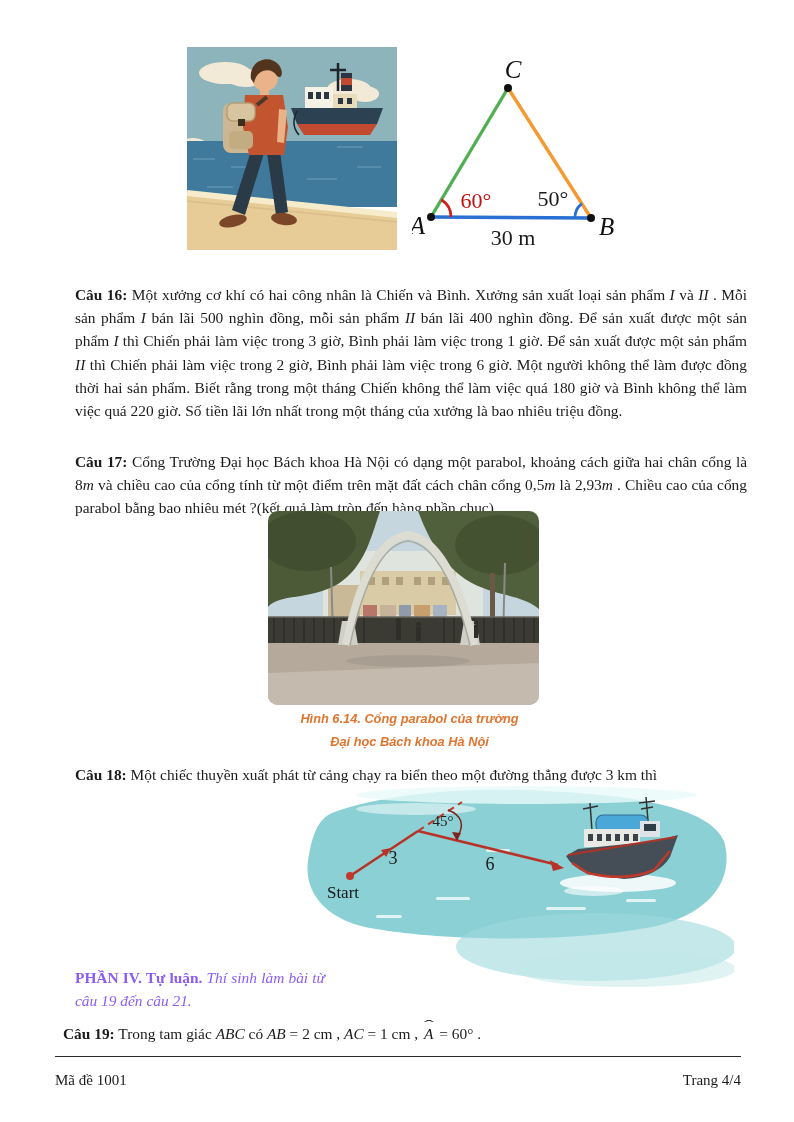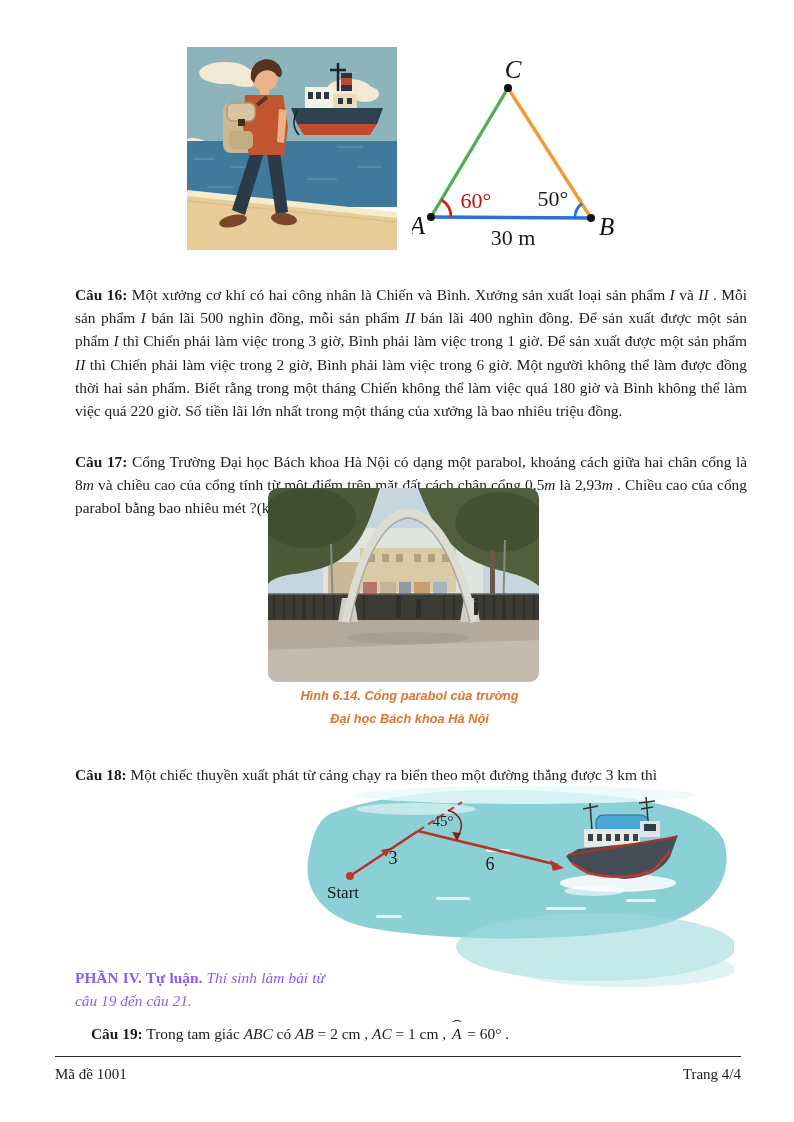--- a/index.html
+++ b/index.html
@@ -19,21 +19,21 @@
     transform:translateX(-50%) scaleX(2.4);font-size:0.8em;font-style:normal;
   }
   .part4{color:#8b5cf6;font-size:16px;line-height:29px;text-align:left;}
   .caption{
     font-family:"Liberation Sans","DejaVu Sans",sans-serif;
     font-style:italic;font-weight:bold;color:#e0752f;
     font-size:12.8px;line-height:15.5px;text-align:center;margin:6px 0 0 0;
   }
   .footer{
     display:flex;justify-content:space-between;
-    border-top:1.4px solid #2a2a2a;padding-top:9px;font-size:15px;
+    border-top:1.4px solid #2a2a2a;padding-top:15px;font-size:15px;
   }
   svg text{font-family:"Liberation Serif","DejaVu Serif",serif;}
   .fig{display:block;}
 </style>
 </head>
 <body>
 
 <div class="page">
 
   <svg class="abs fig" style="left:187px;top:47px" width="210" height="203" viewBox="0 0 210 203">
@@ -100,21 +100,21 @@
     <text x="101" y="30" text-anchor="middle" font-size="25" font-style="italic" fill="#111">C</text>
     <text x="64" y="160" text-anchor="middle" font-size="22" fill="#c01010">60°</text>
     <text x="141" y="158" text-anchor="middle" font-size="22" fill="#1a1a1a">50°</text>
     <text x="101" y="197" text-anchor="middle" font-size="22" fill="#1a1a1a">30 m</text>
   </svg>
 
   <p class="body abs" style="left:64px;top:272px;width:672px"><span class="b">Câu 16:</span><span> Một xưởng cơ khí có hai công nhân là Chiến và Bình. Xưởng sản xuất loại sản phẩm </span><span class="i">I</span><span> và </span><span class="i">II</span><span> . Mỗi sản phẩm </span><span class="i">I</span><span> bán lãi 500 nghìn đồng, mỗi sản phẩm </span><span class="i">II</span><span> bán lãi 400 nghìn đồng. Để sản xuất được một sản phẩm </span><span class="i">I</span><span> thì Chiến phải làm việc trong 3 giờ, Bình phải làm việc trong 1 giờ. Để sản xuất được một sản phẩm </span><span class="i">II</span><span> thì Chiến phải làm việc trong 2 giờ, Bình phải làm việc trong 6 giờ. Một người không thể làm được đồng thời hai sản phẩm. Biết rằng trong một tháng Chiến không thể làm việc quá 180 giờ và Bình không thể làm việc quá 220 giờ. Số tiền lãi lớn nhất trong một tháng của xưởng là bao nhiêu triệu đồng.</span></p>
 
   <p class="body abs" style="left:64px;top:439px;width:672px"><span class="b">Câu 17:</span><span> Cổng Trường Đại học Bách khoa Hà Nội có dạng một parabol, khoảng cách giữa hai chân cổng là 8</span><span class="i">m</span><span> và chiều cao của cổng tính từ một điểm trên mặt đất cách chân cổng 0,5</span><span class="i">m</span><span> là 2,93</span><span class="i">m</span><span> . Chiều cao của cổng parabol bằng bao nhiêu mét ?(kết quả làm tròn đến hàng phần chục)</span></p>
 
-  <div class="abs" style="left:268px;top:488px;width:283px">
+  <div class="abs" style="left:268px;top:511px;width:283px">
     <svg class="fig" width="271" height="194" viewBox="0 0 271 194">
       <defs>
           <clipPath id="gclip">
             <rect width="271" height="194" rx="10"></rect>
           </clipPath>
         </defs>
       <g clip-path="url(#gclip)">
         <rect width="271" height="194" fill="#c6d6de"></rect>
         <rect x="55" y="40" width="160" height="70" fill="#dfe4de"></rect>
         <rect x="92" y="60" width="96" height="44" fill="#d9cba6"></rect>
@@ -218,20 +218,20 @@
       <polygon points="161,62 156,53 165,54" fill="#7e241c"></polygon>
     </g>
     <text x="147" y="47" text-anchor="middle" font-size="15" fill="#222">45°</text>
     <text x="97" y="85" text-anchor="middle" font-size="18" fill="#1a1a1a">3</text>
     <text x="194" y="91" text-anchor="middle" font-size="18" fill="#1a1a1a">6</text>
     <text x="47" y="119" text-anchor="middle" font-size="17" fill="#1a1a1a">Start</text>
   </svg>
 
   <p class="body part4 abs" style="left:64px;top:955px;width:250px"><span class="b">PHẦN IV. Tự luận.</span><span class="i"> Thí sinh làm bài từ câu 19 đến câu 21.</span></p>
 
-  <p class="body abs" style="left:80px;top:1011px;width:672px;text-align:left"><span class="b">Câu 19:</span><span> Trong tam giác </span><span class="i">ABC</span><span> có </span><span class="i">AB</span><span> = 2 cm , </span><span class="i">AC</span><span> = 1 cm , </span><span class="hat">A</span><span> = 60° .</span></p>
+  <p class="body abs" style="left:52px;top:1011px;width:672px;text-align:left"><span class="b">Câu 19:</span><span> Trong tam giác </span><span class="i">ABC</span><span> có </span><span class="i">AB</span><span> = 2 cm , </span><span class="i">AC</span><span> = 1 cm , </span><span class="hat">A</span><span> = 60° .</span></p>
 
   <div class="footer abs" style="left:55px;top:1056px;width:686px">
     <span>Mã đề 1001</span>
     <span>Trang 4/4</span>
   </div>
 
 </div>
 
 </body></html>

